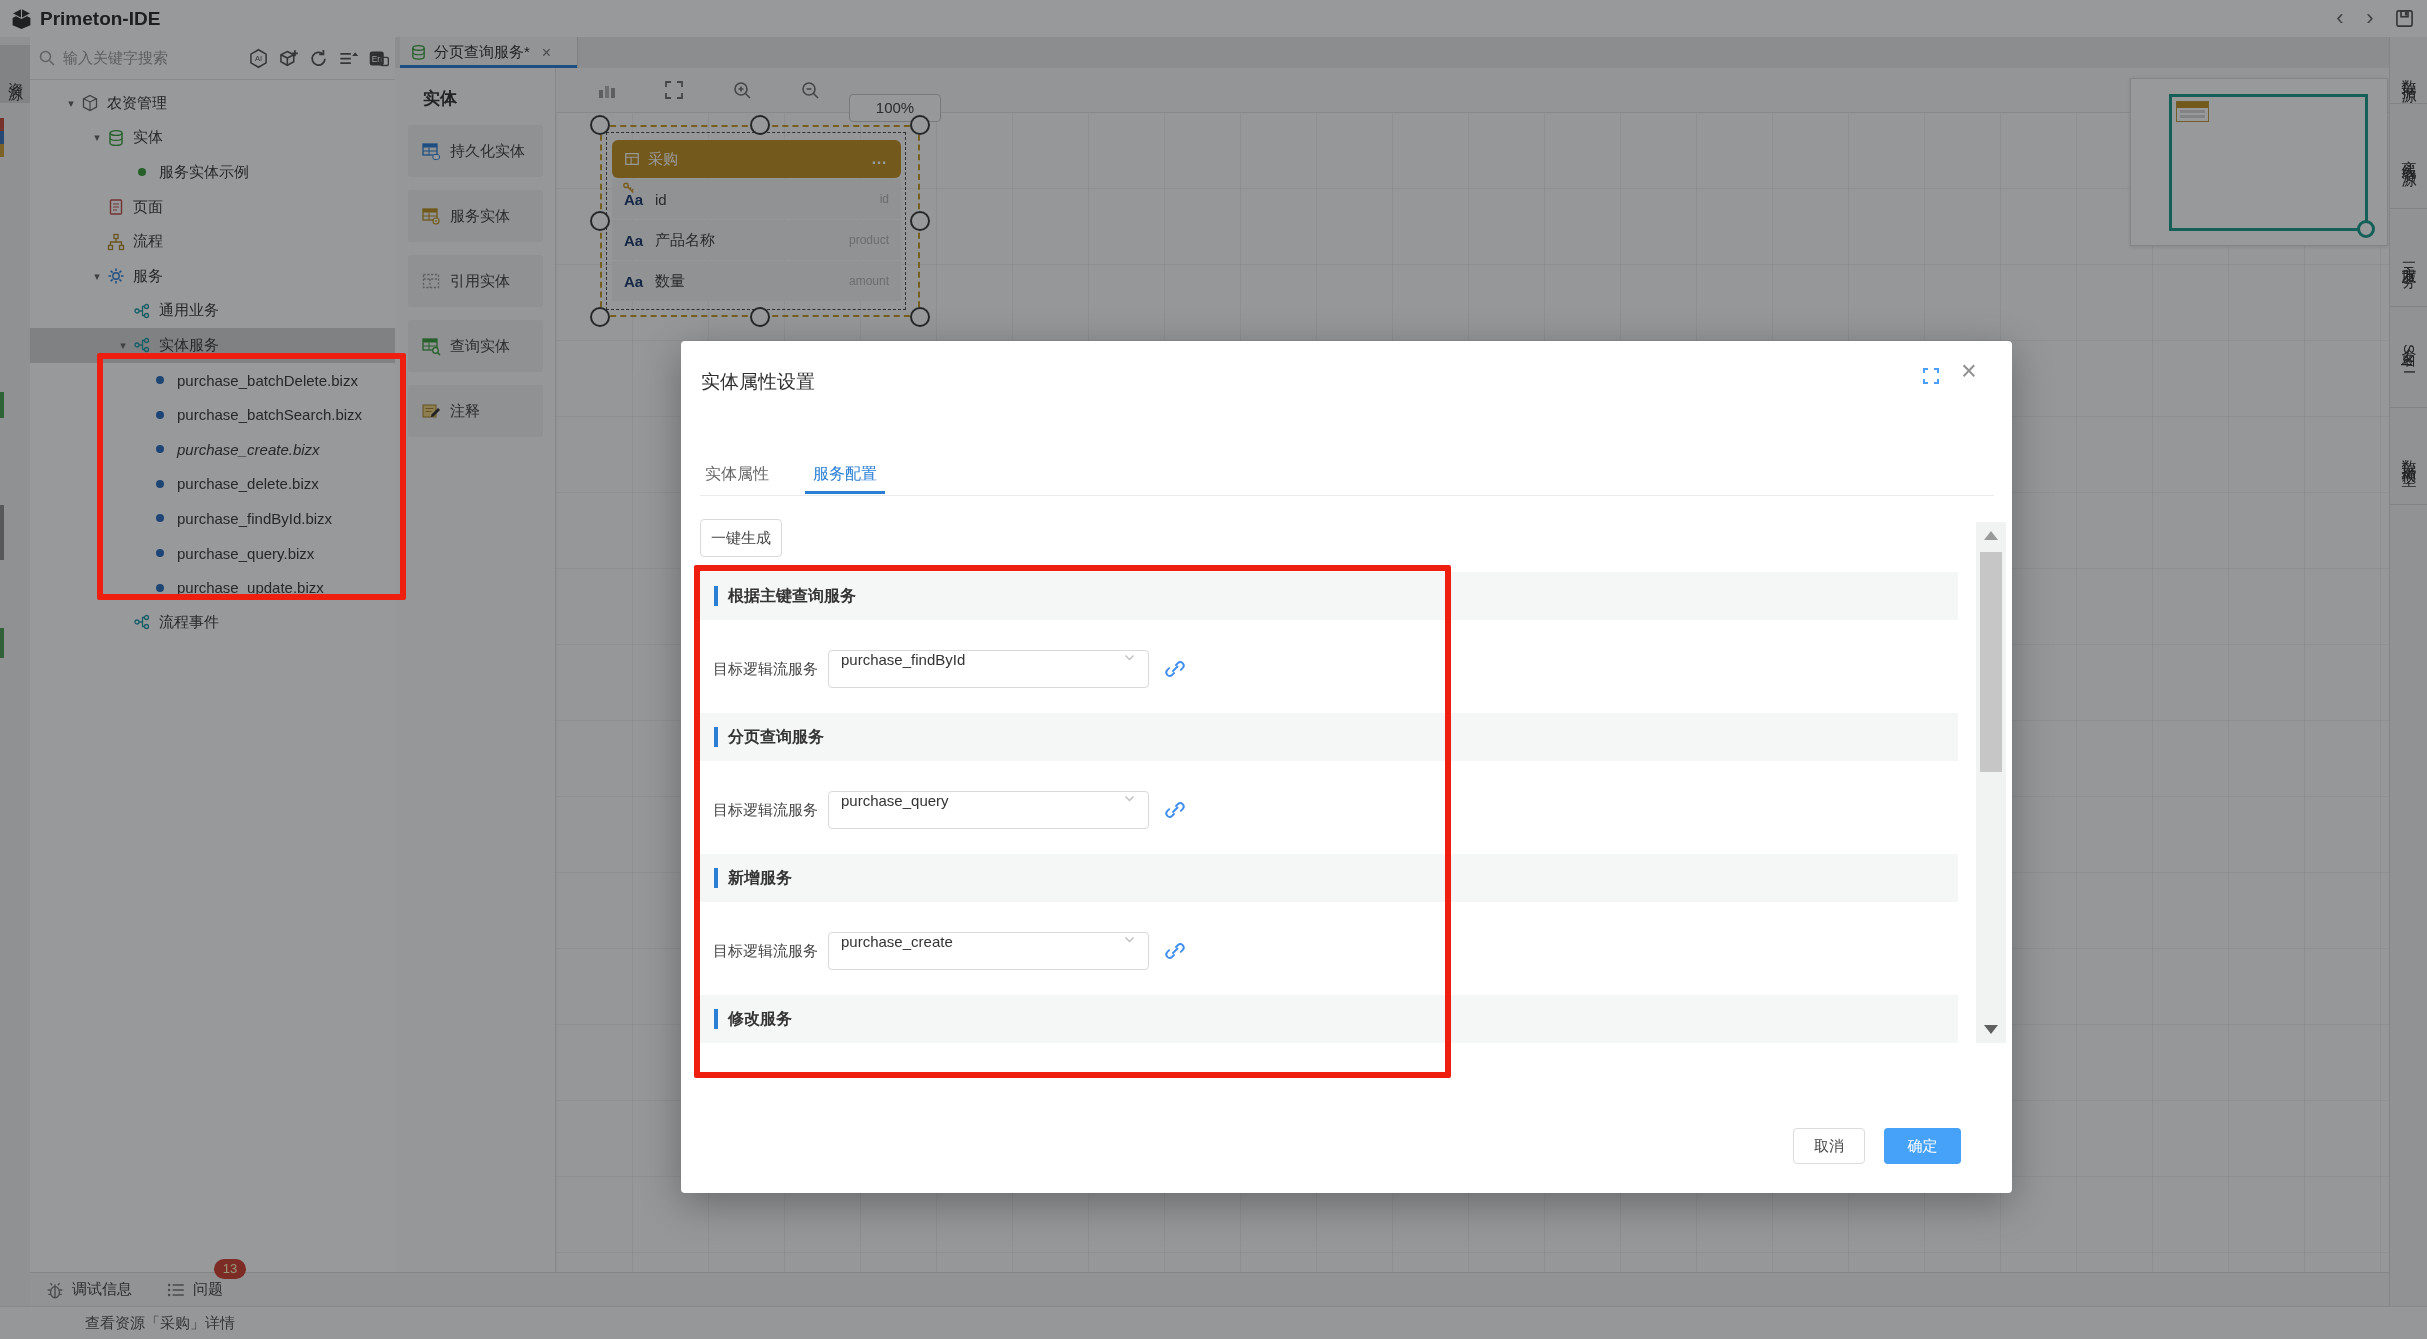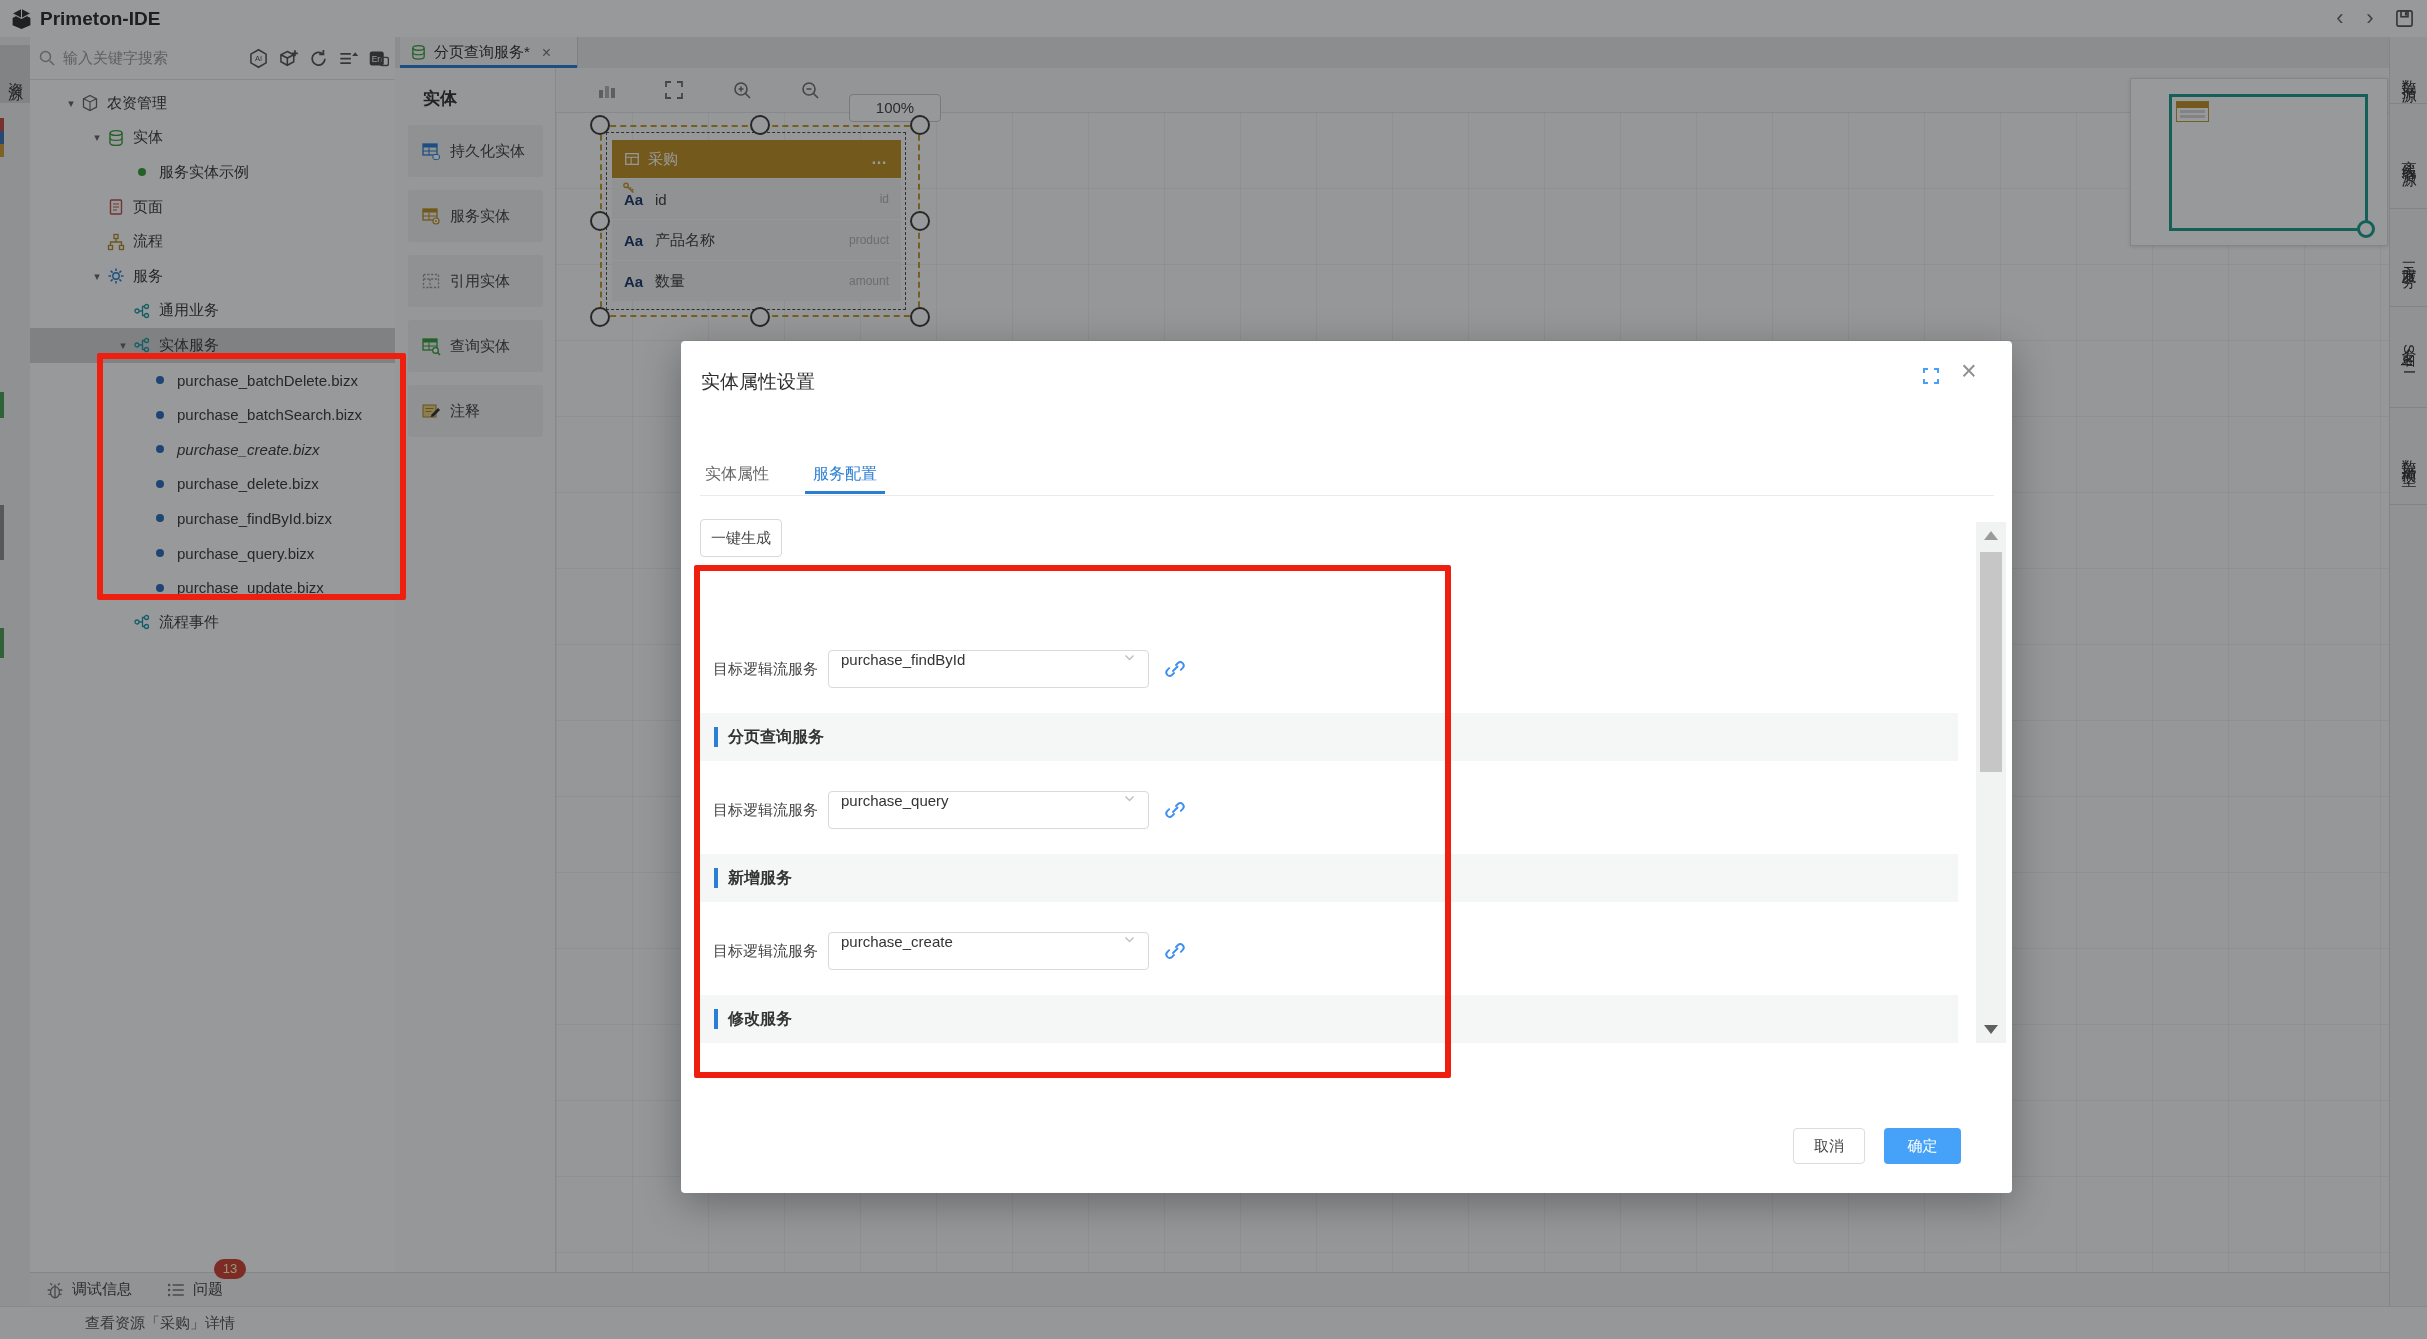--- a/index.html
+++ b/index.html
@@ -57,21 +57,21 @@
   .ctoolbar{position:absolute;left:0;top:0;right:0;height:44px;background:#f7f8f8;border-bottom:1px solid #e3e3e3;}
   .cticon{position:absolute;top:11px;width:22px;height:22px;}
   .zoombox{position:absolute;left:293px;top:8px;width:92px;height:28px;box-sizing:border-box;border:1px solid #c9c9c9;
            border-radius:4px;background:#fdfdfd;font-size:15px;color:#444;text-align:center;line-height:26px;margin-top:18px;}
   .gridlayer{position:absolute;left:0;top:44px;right:0;bottom:0;
      background-image:linear-gradient(rgba(0,0,0,.05) 1px,transparent 1px),linear-gradient(90deg,rgba(0,0,0,.05) 1px,transparent 1px);
      background-size:76px 76px;}
   .sel-outer{position:absolute;left:44px;top:57px;width:320px;height:192px;border:2px dashed #c49a2c;box-sizing:border-box;}
   .sel-inner{position:absolute;left:50px;top:64px;width:300px;height:178px;border:1px dashed #4a4a4a;box-sizing:border-box;}
   .node{position:absolute;left:56px;top:72px;width:289px;height:162px;}
-  .node-header{height:38px;background:#bf9225;color:#fff;display:flex;align-items:center;padding:0 12px;gap:8px;font-size:15px;}
+  .node-header{height:38px;background:#bf9225;color:#fff;display:flex;align-items:center;padding:0 12px;gap:8px;font-size:15px;border-radius:6px;}
   .node-header .hico{width:16px;height:16px;}
   .node-more{margin-left:auto;font-weight:bold;font-size:16px;letter-spacing:2px;}
   .nrow{height:40px;margin-top:1px;background:#f2f3f3;display:flex;align-items:center;padding:0 12px;position:relative;}
   .aa{font-weight:bold;color:#1d3a6e;font-size:15px;width:26px;flex:none;}
   .fname{color:#3f3f3f;font-size:15px;margin-left:5px;}
   .fcode{margin-left:auto;color:#b3b3b3;font-size:12px;}
   .keyico{position:absolute;left:10px;top:2px;width:14px;height:14px;}
   .handle{position:absolute;width:16px;height:16px;border-radius:50%;background:#fff;border:2px solid #3c3c3c;box-sizing:content-box;}
 
   
@@ -599,20 +599,23 @@
   <span class="m-close">×</span>
 
   <span class="m-tab inactive">实体属性</span>
   <span class="m-tab active">服务配置</span>
   <div class="m-underline"></div>
   <div class="m-divider"></div>
 
   <div class="m-generate">一键生成</div>
 
   <div class="m-sections">
+      <div class="m-banner" style="top: 0px;">
+        <span>根据主键查询服务</span>
+      </div>
       <div class="m-frow" style="top: 78px;">
         <span class="m-flabel">目标逻辑流服务</span>
         <div class="m-select">
           <span>purchase_findById</span>
           <span class="chev">
             <svg viewBox="0 0 13 13" fill="none" stroke="#c0c0c0" stroke-width="1.5">
               <path d="M2.5 4.5l4 4 4-4"></path>
             </svg>
           </span>
         </div>

